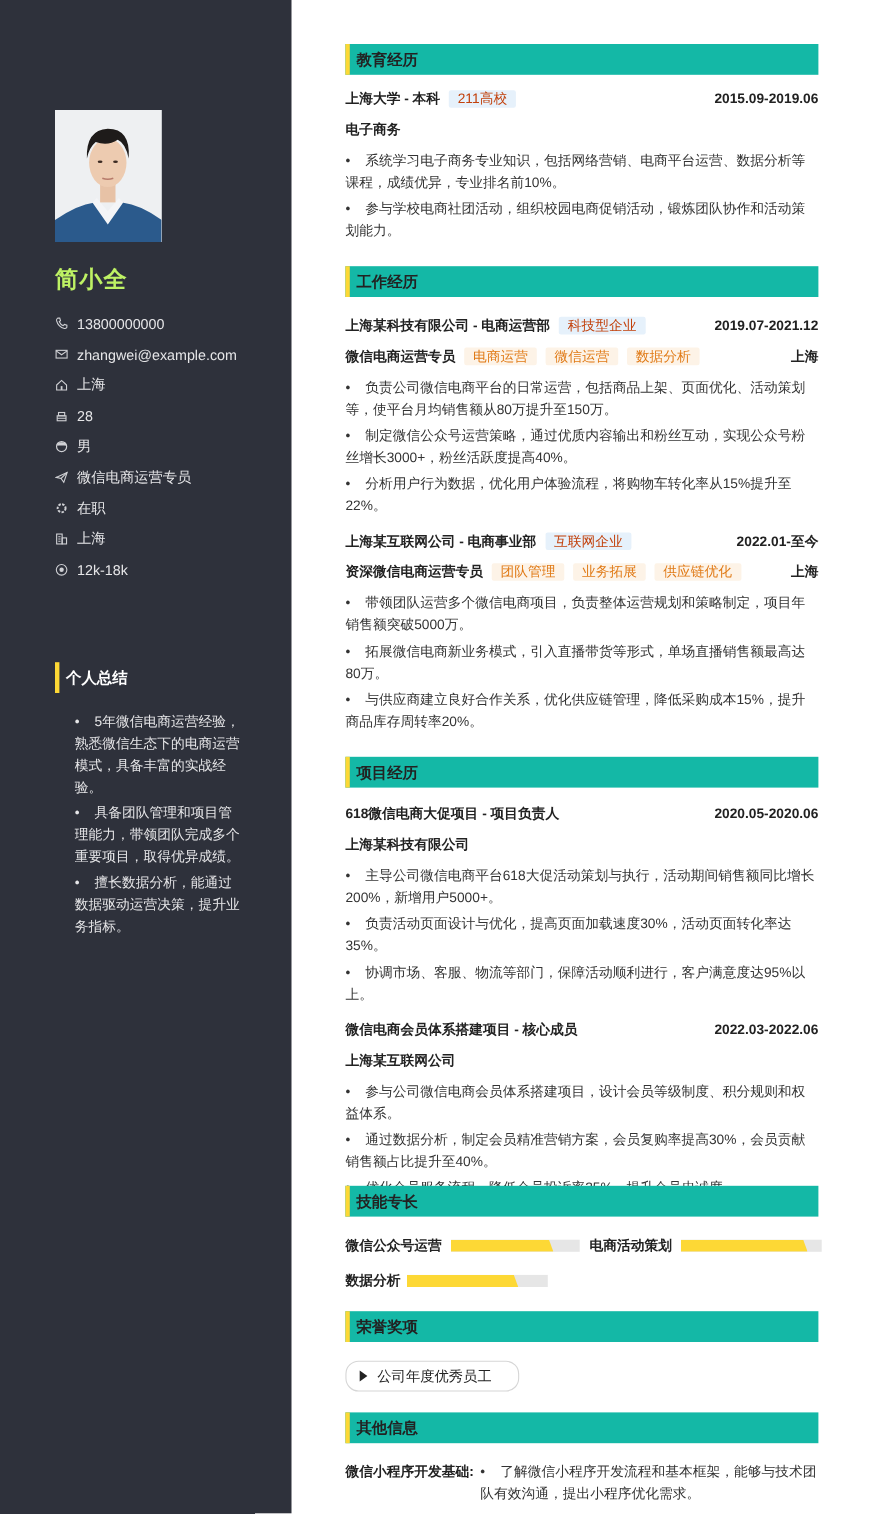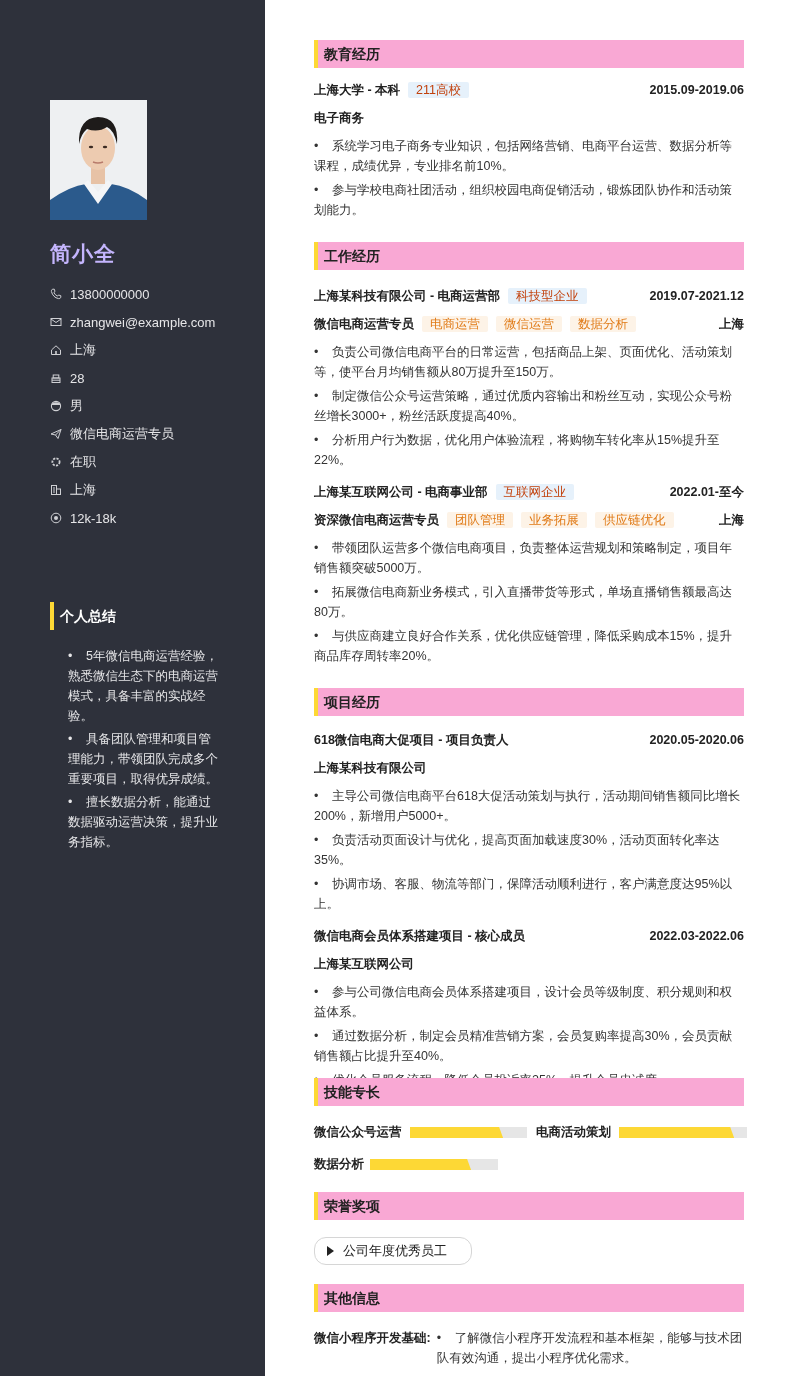--- a/index.html
+++ b/index.html
@@ -2,33 +2,33 @@
 <html><head>
 <meta charset="utf-8">
 <style>
   * { box-sizing: border-box; margin: 0; padding: 0; }
   html, body { width: 794px; height: 1376px; overflow: hidden; background: #ffffff; }
   body { font-family: "Liberation Sans", "DejaVu Sans", sans-serif; color: #222; position: relative; }
 
   .sidebar { position: absolute; left: 0; top: 0; width: 265px; height: 1376px; background: #2e313b; color: #e8e8ea; }
   .avatar { position: absolute; left: 50px; top: 100px; width: 97px; height: 120px; overflow: hidden; background: #eef0f2; }
   .avatar svg { display: block; }
-  .name { position: absolute; left: 50px; top: 240px; font-size: 21px; font-weight: bold; color: #c4b5fd; letter-spacing: 1px; }
+  .name { position: absolute; left: 50px; top: 240px; font-size: 21px; font-weight: bold; color: #bef264; letter-spacing: 1px; }
   .contacts { position: absolute; left: 50px; top: 280px; }
   .contact { display: flex; align-items: center; height: 28px; font-size: 13px; color: #e6e6e8; }
   .contact .ic { width: 12px; height: 12px; margin-right: 8px; display: inline-flex; align-items: center; justify-content: center; }
   .contact .ic svg { width: 12px; height: 12px; }
 
   .summary-title { position: absolute; left: 50px; top: 602px; height: 28px; border-left: 4px solid #fdd835; padding-left: 6px; font-size: 14px; font-weight: bold; color: #fff; line-height: 28px; }
   .summary-list { position: absolute; left: 68px; top: 646px; width: 150px; list-style: none; }
   .summary-list li { font-size: 12.5px; line-height: 20px; color: #e6e6e8; margin-bottom: 3px; }
   .summary-list li::before { content: "•"; display: inline-block; width: 18px; padding-left: 0; color: #e6e6e8; }
 
   .main { position: absolute; left: 314px; top: 40px; width: 430px; }
-  .sec-head { height: 28px; background: #f9a8d4; border-left: 4px solid #fdd835; padding-left: 6px; font-size: 14px; font-weight: bold; line-height: 28px; color: #222; }
+  .sec-head { height: 28px; background: #14b8a6; border-left: 4px solid #fdd835; padding-left: 6px; font-size: 14px; font-weight: bold; line-height: 28px; color: #222; }
   .row { display: flex; align-items: center; justify-content: space-between; font-size: 12.5px; font-weight: bold; color: #222; }
   .row .left { display: flex; align-items: center; }
   .tag { font-weight: normal; font-size: 12.5px; padding: 0 8px; height: 16px; line-height: 16px; margin-left: 8px; border-radius: 2px; }
   .tag.blue { background: #e6f1fb; color: #c2410c; }
   .tag.orange { background: #fdf3e7; color: #e07a16; }
   .sub { font-size: 12.5px; font-weight: bold; color: #222; }
   ul.bullets { list-style: none; }
   ul.bullets li { font-size: 12.5px; line-height: 20px; color: #333; margin-bottom: 4px; }
   ul.bullets li::before { content: "•"; display: inline-block; width: 18px; color: #333; }
 

